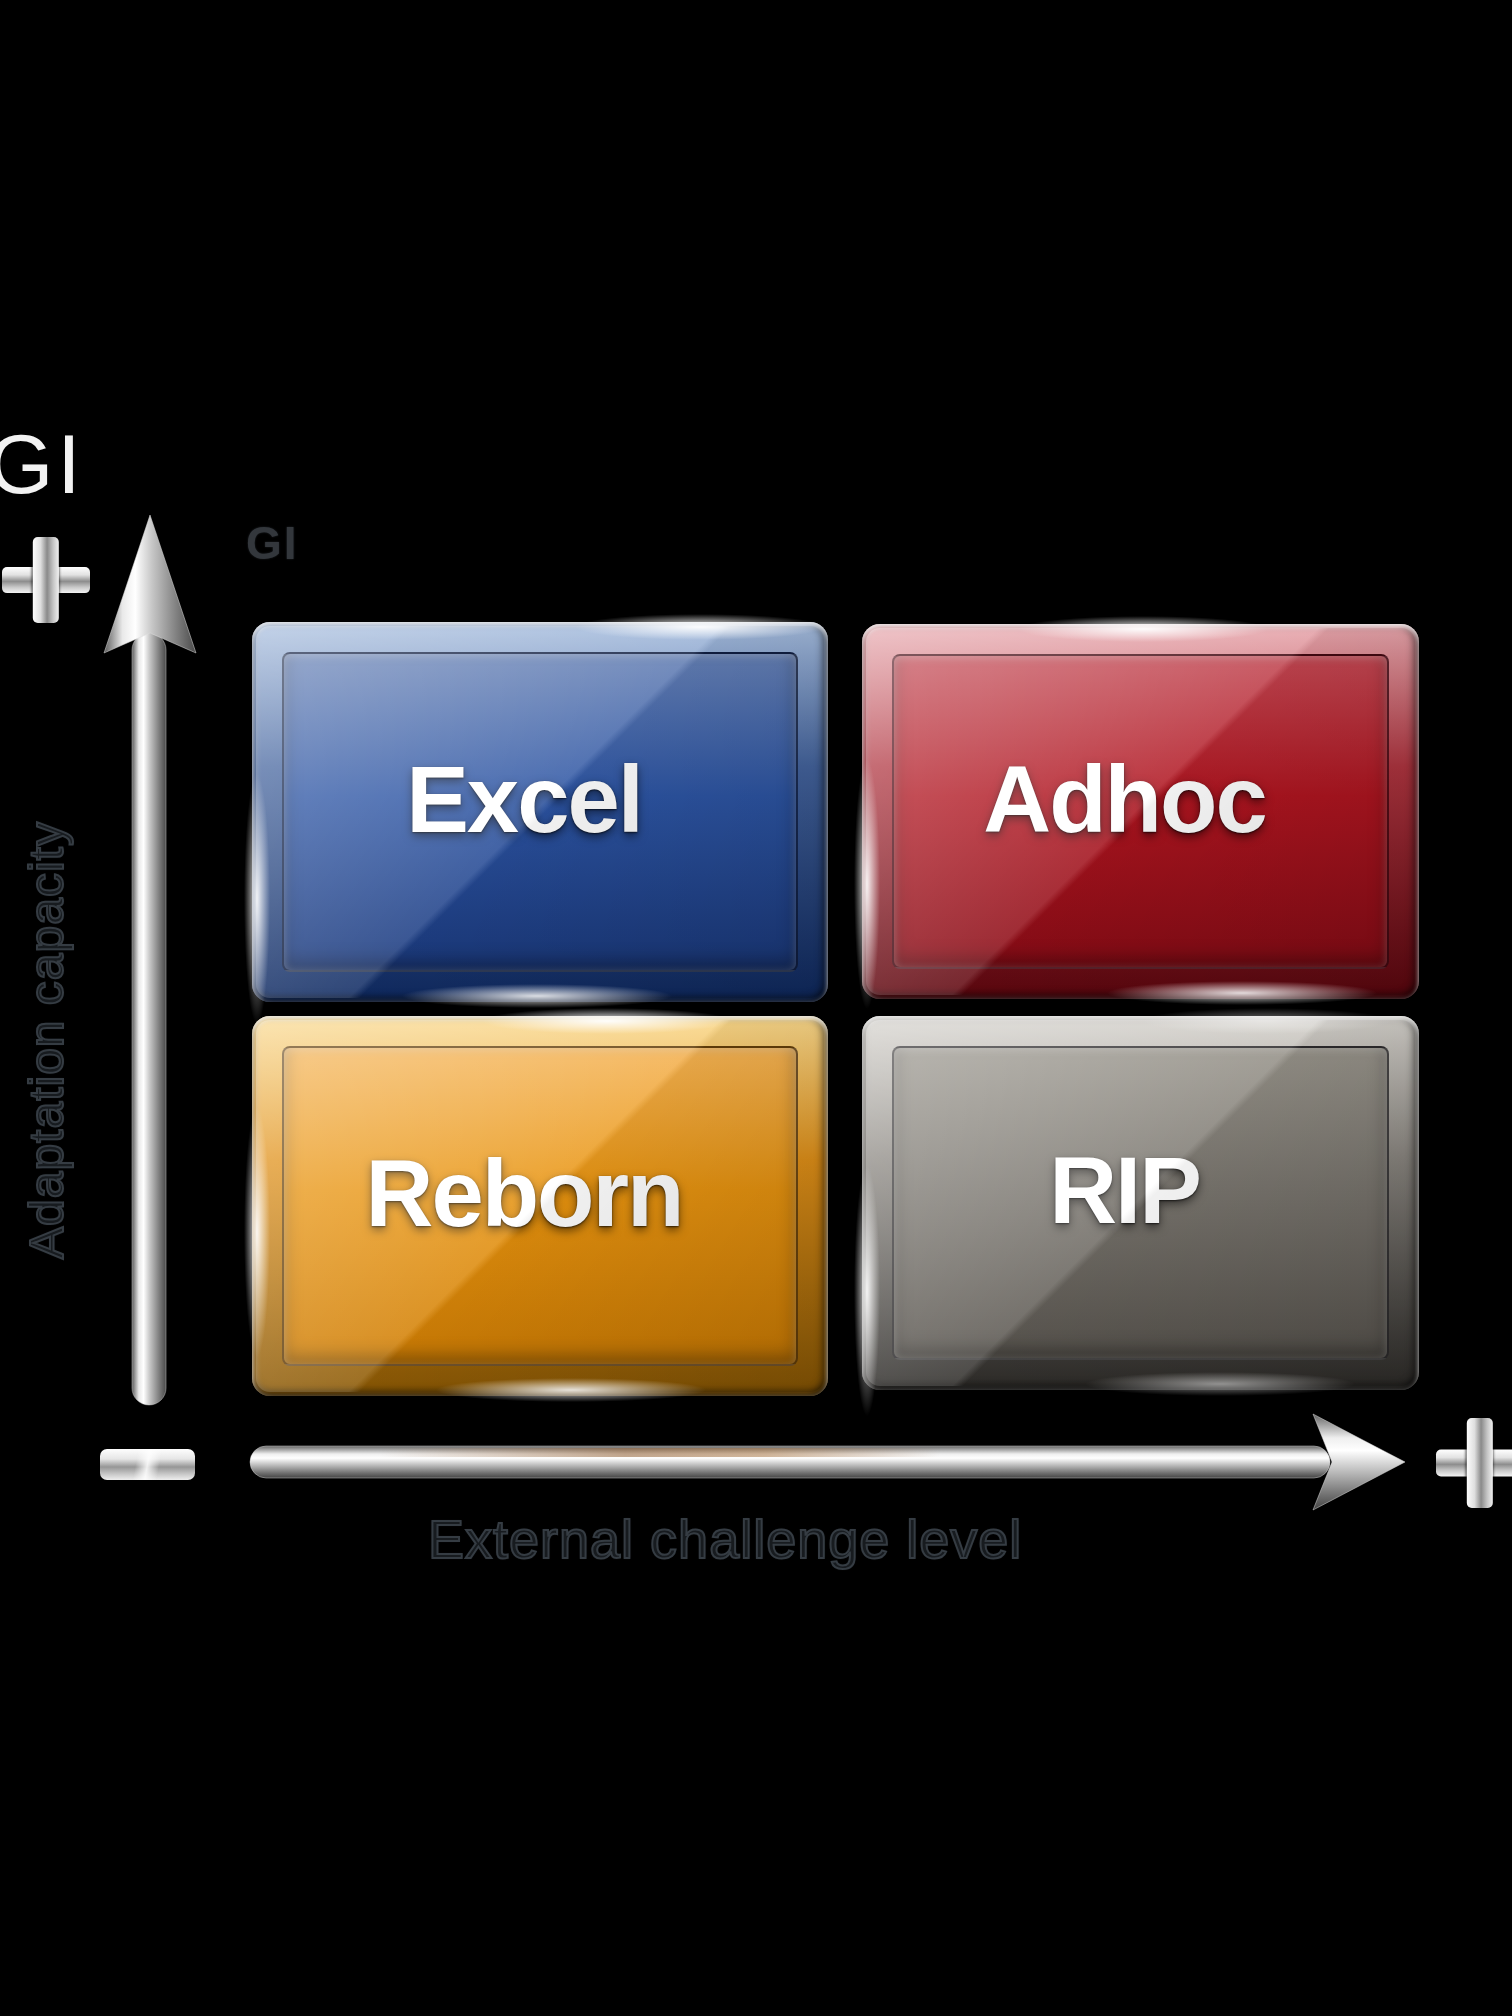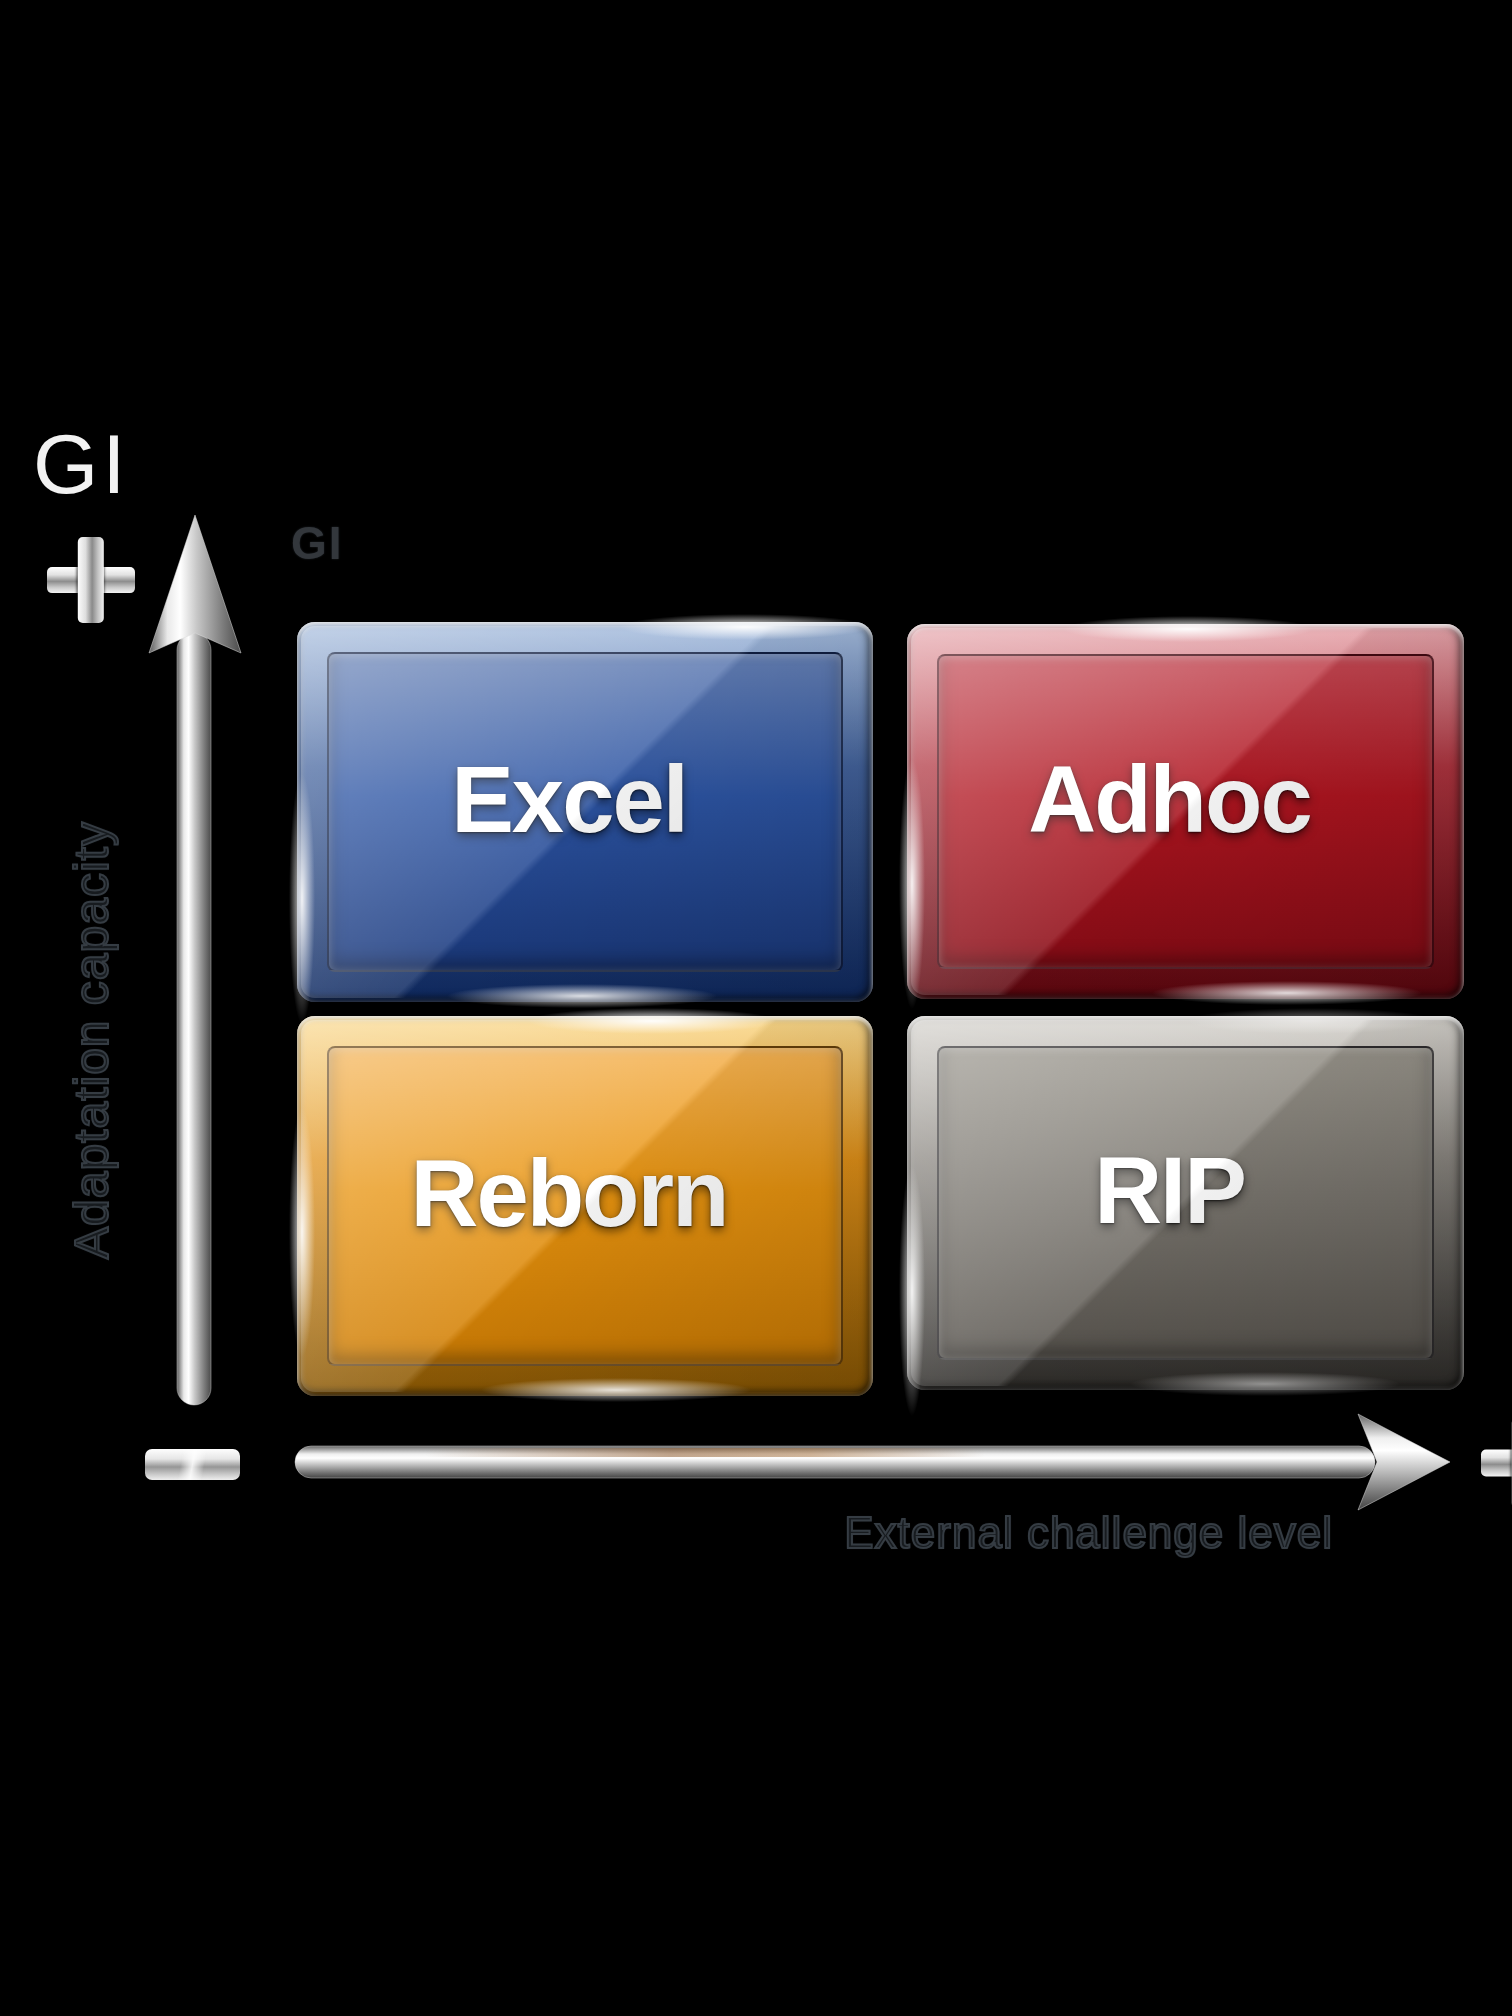--- a/index.html
+++ b/index.html
@@ -1,20 +1,20 @@
 <!DOCTYPE html>
 <html><head>
 <meta charset="utf-8">
 <style>
   html,body{margin:0;padding:0;background:#000;}
   body{
     width:1512px;height:2016px;position:relative;overflow:hidden;
     font-family:"Liberation Sans","DejaVu Sans",sans-serif;
   }
-  .stage{position:absolute;inset:0;background:#000;margin-left:45px;}
+  .stage{position:absolute;inset:0;background:#000;}
 
   
   .gi-top{
     position:absolute;left:-12px;top:416px;
     font-size:84px;font-weight:400;letter-spacing:4px;color:#f2f2f2;
   }
   .title{
     position:absolute;left:126px;top:390px;margin:0;white-space:nowrap;
     font-size:76px;font-weight:700;letter-spacing:-1px;
     color:#2a272d;-webkit-text-stroke:1.5px #3c3a40;
@@ -26,22 +26,22 @@
     text-shadow:0 0 2px rgba(70,78,88,.5);
   }
 
   
   .etched{
     color:#171b1f;-webkit-text-stroke:2px #353c43;
     text-shadow:0 0 2px rgba(80,90,100,.55);
     font-weight:400;white-space:nowrap;
   }
   .axis-label-x{
-    position:absolute;left:428px;top:1508px;width:860px;text-align:right;
-    font-size:44px;letter-spacing:1px;
+    position:absolute;left:428px;top:1508px;width:860px;text-align:left;
+    font-size:54px;letter-spacing:1px;
   }
   .axis-label-y{
     position:absolute;left:-203px;top:1012px;width:500px;height:56px;text-align:center;
     font-size:48px;letter-spacing:1px;
     transform:rotate(-90deg);
   }
 
   
   .metal-plus{position:absolute;}
   .metal-plus .bar{position:absolute;border-radius:5px;box-shadow:0 0 3px rgba(0,0,0,.9);}

